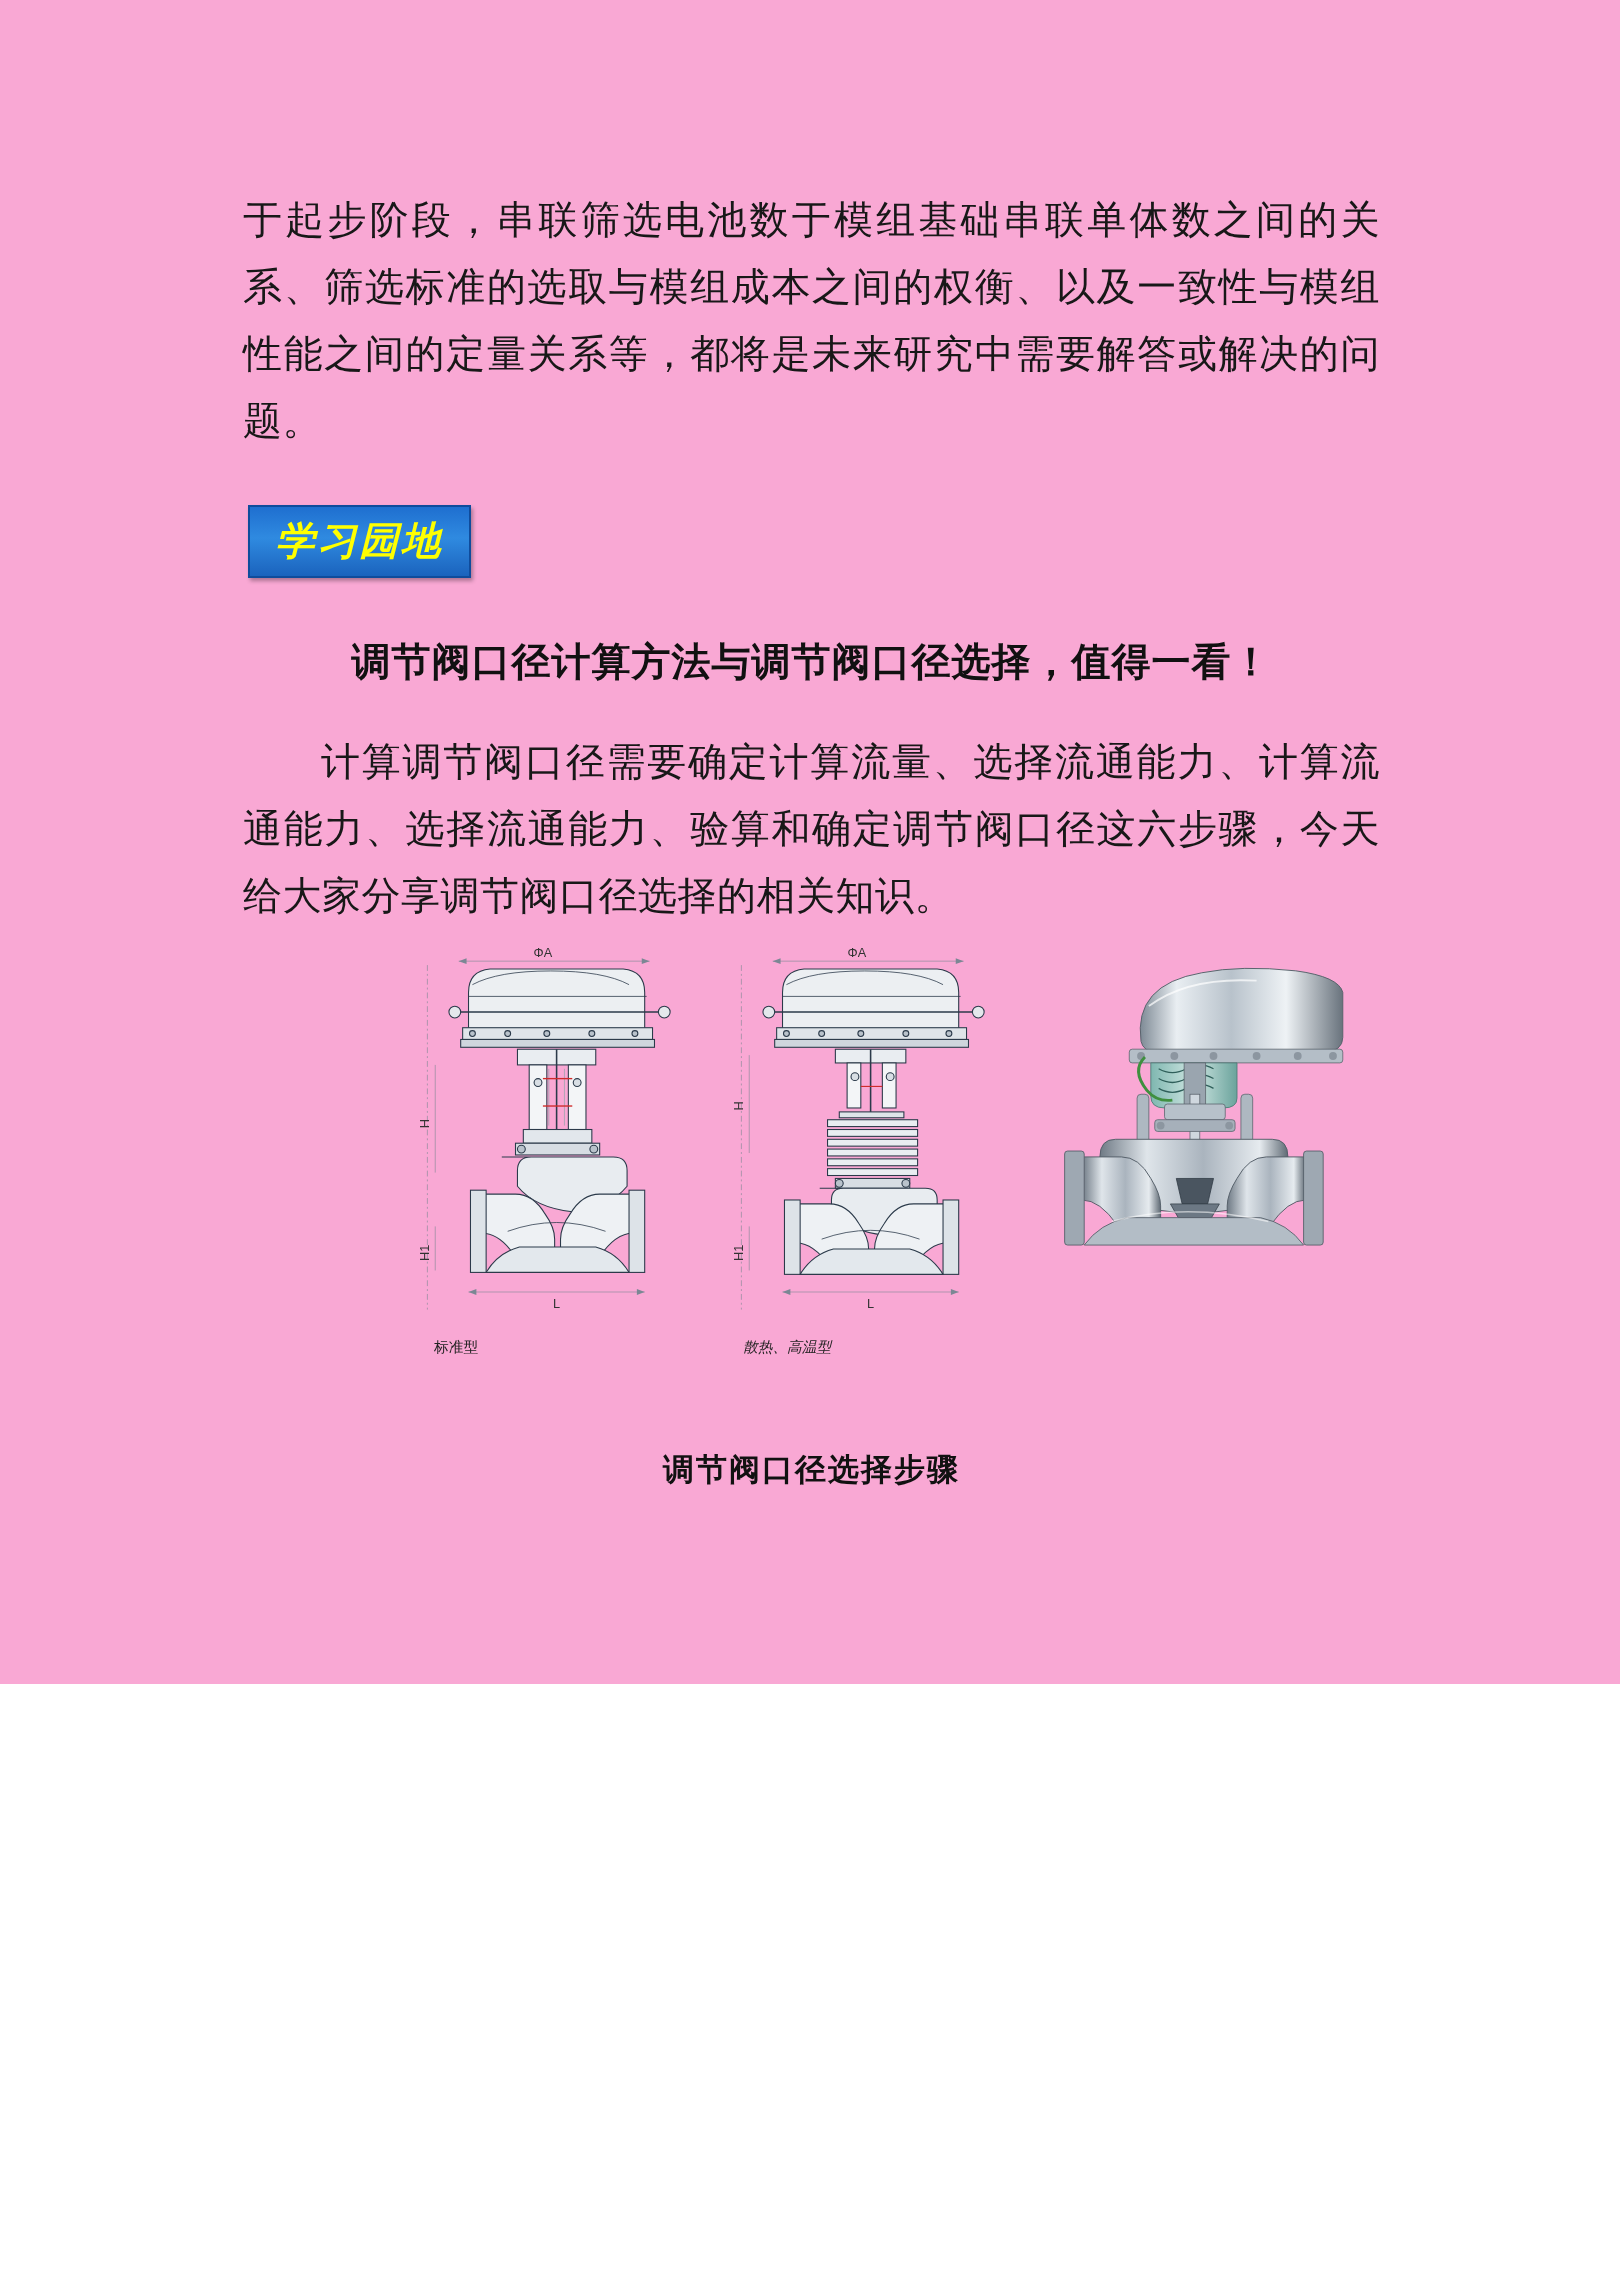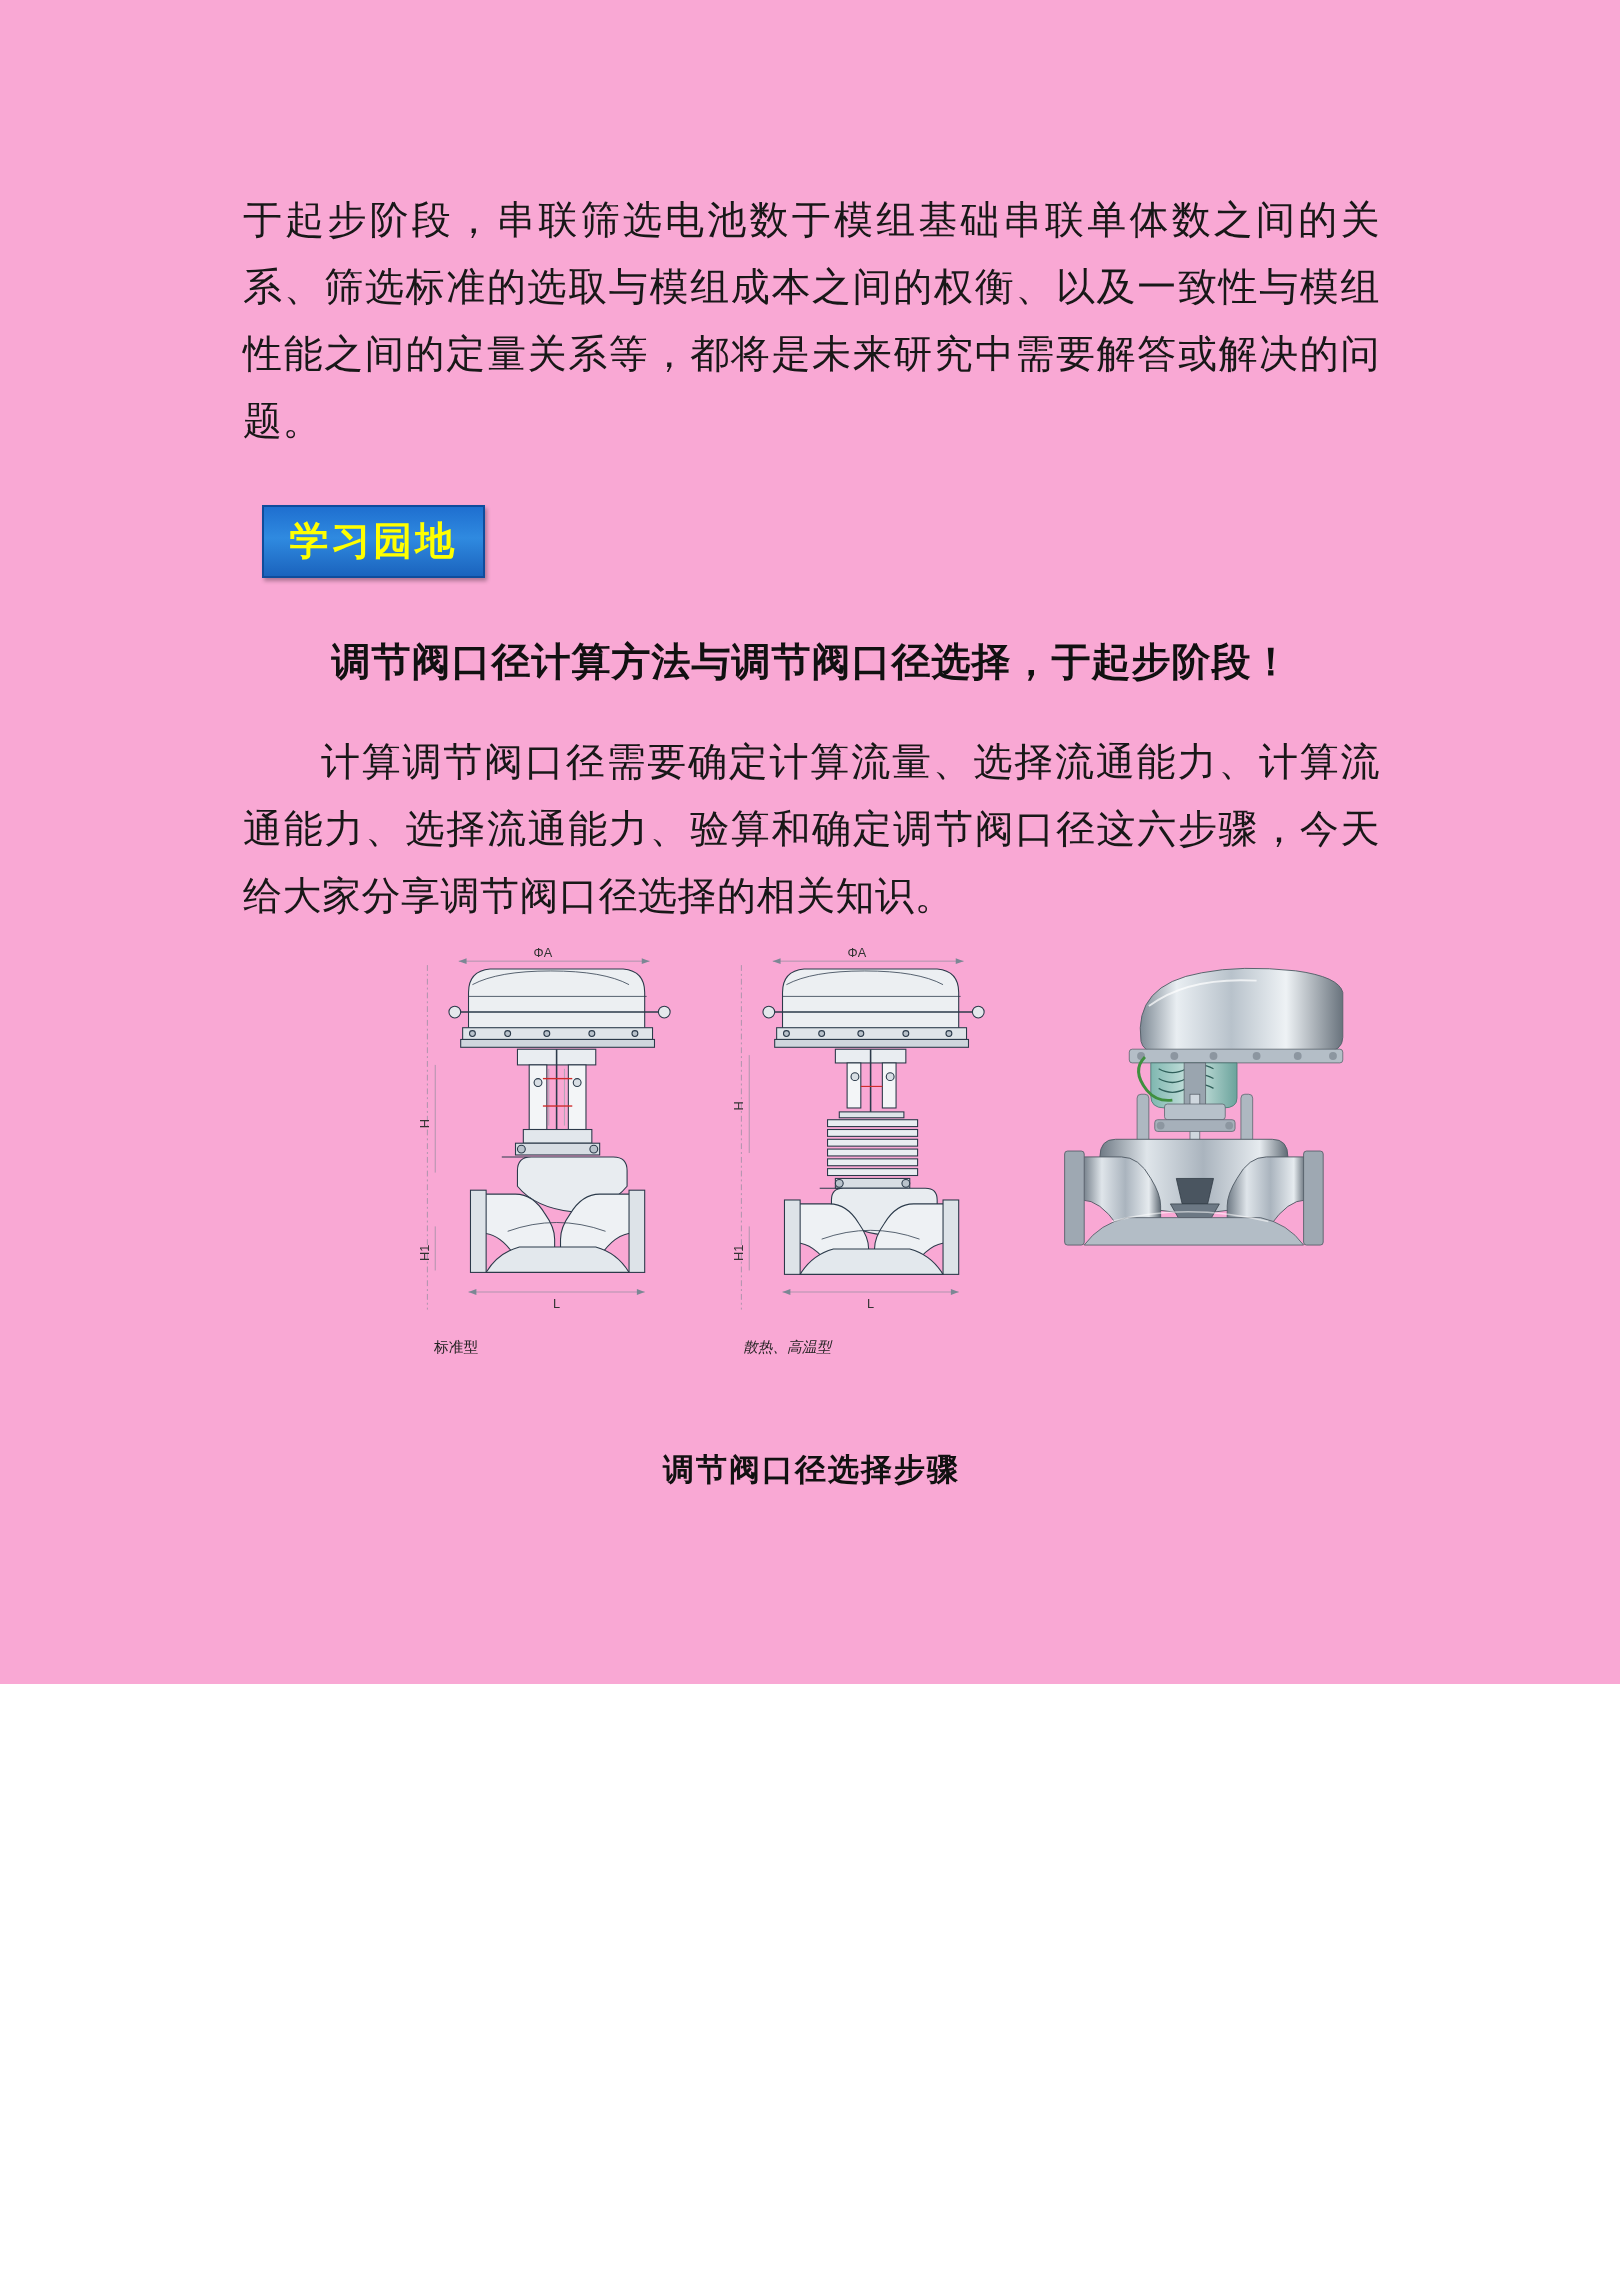--- a/index.html
+++ b/index.html
@@ -36,21 +36,22 @@
     margin: 0;
     text-align: justify;
     color: #181818;
     font-family: "Liberation Serif", serif;
   }
   p.indent {
     text-indent: 78px;
   }
   .badge-wrap {
     margin-top: 51px;
-    margin-left: 19px;
+    margin-left: 5px;
+    font-style: italic;
   }
   .badge {
     display: inline-block;
     background: linear-gradient(180deg,#1f6fd0 0%, #2f8ae0 45%, #1b63bd 100%);
     border: 2.9px solid #0f4c9c;
     color: #ffff00;
     font-family: "Liberation Sans", sans-serif;
     font-weight: bold;
     font-size: 39px;
     letter-spacing: 2.9px;
@@ -121,21 +122,21 @@
 
 <div class="page">
   <div class="content">
 
     <p class="body-text">于起步阶段，串联筛选电池数于模组基础串联单体数之间的关系、筛选标准的选取与模组成本之间的权衡、以及一致性与模组性能之间的定量关系等，都将是未来研究中需要解答或解决的问题。</p>
 
     <div class="badge-wrap">
       <span class="badge">学习园地</span>
     </div>
 
-    <h2 class="article-title">调节阀口径计算方法与调节阀口径选择，于起步阶段！</h2>
+    <h2 class="article-title">调节阀口径计算方法与调节阀口径选择，值得一看！</h2>
 
     <div class="para-block">
       <p class="body-text indent">计算调节阀口径需要确定计算流量、选择流通能力、计算流通能力、选择流通能力、验算和确定调节阀口径这六步骤，今天给大家分享调节阀口径选择的相关知识。</p>
     </div>
 
     <div class="figure">
       <div class="figure-inner">
 
         <svg class="valve-col" style="left:0px;" width="323" height="412" viewBox="0 0 330 420">
           <g fill="none" stroke="#2b3a4a" stroke-width="1.1">

